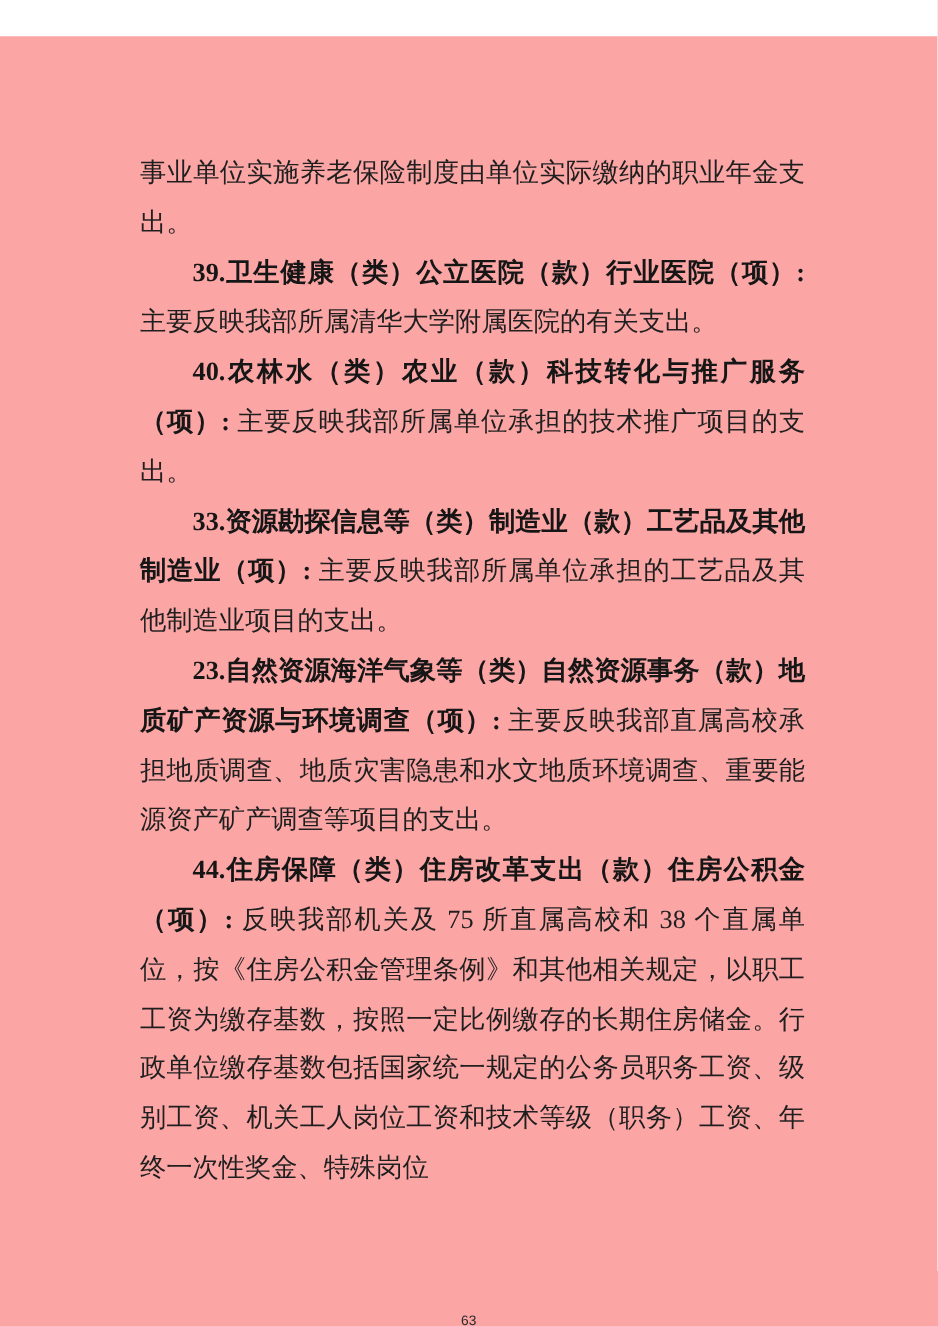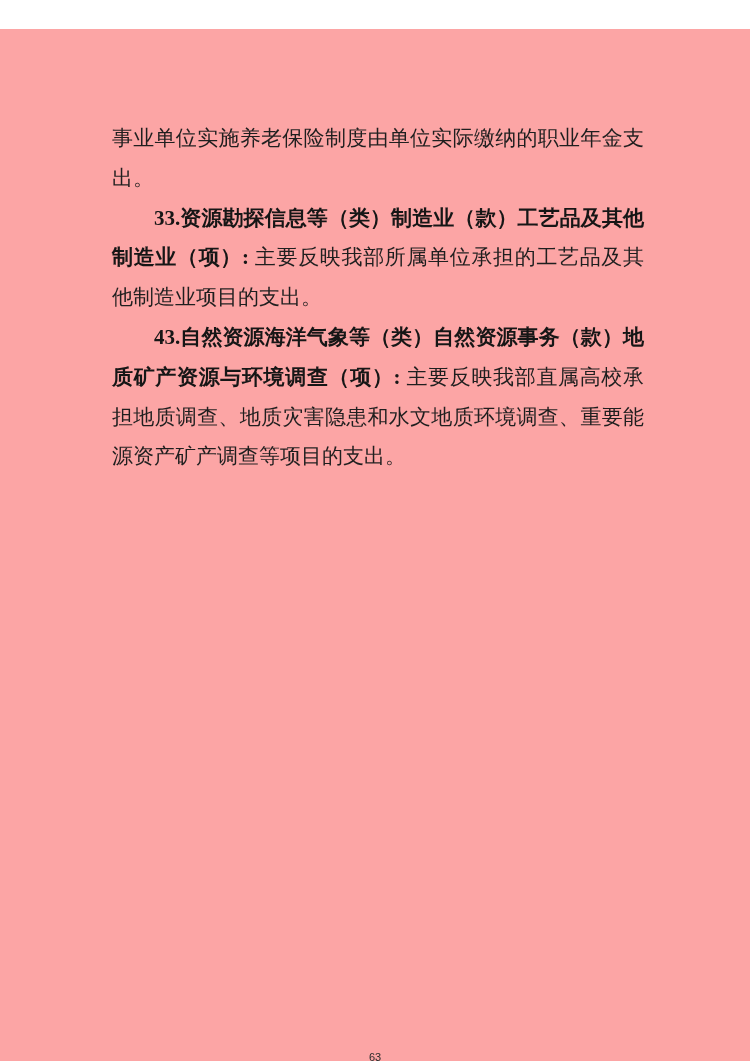--- a/index.html
+++ b/index.html
@@ -48,17 +48,20 @@
     font-size: 11px;
     color: #2b2b2b;
   }
 </style>
 </head>
 <body>
 
 <div class="page">
   <div class="content">
       <p><span>事业单位实施养老保险制度由单位实际缴纳的职业年金支出。</span></p>
+      <p class="indent"><span class="run-bold">39.卫生健康（类）公立医院（款）行业医院（项）: </span><span>主要反映我部所属清华大学附属医院的有关支出。</span></p>
+      <p class="indent"><span class="run-bold">40.农林水（类）农业（款）科技转化与推广服务（项）: </span><span>主要反映我部所属单位承担的技术推广项目的支出。</span></p>
       <p class="indent"><span class="run-bold">33.资源勘探信息等（类）制造业（款）工艺品及其他制造业（项）: </span><span>主要反映我部所属单位承担的工艺品及其他制造业项目的支出。</span></p>
-      <p class="indent"><span class="run-bold">43.自然资源海洋气象等（类）自然资源事务（款）地质矿产资源与环境调查（项）: </span><span>主要反映我部直属高校承担地质调查、地质灾害隐患和水文地质环境调查、重要能源资产矿产调查等项目的支出。</span></p>
+      <p class="indent"><span class="run-bold">23.自然资源海洋气象等（类）自然资源事务（款）地质矿产资源与环境调查（项）: </span><span>主要反映我部直属高校承担地质调查、地质灾害隐患和水文地质环境调查、重要能源资产矿产调查等项目的支出。</span></p>
+      <p class="indent"><span class="run-bold">44.住房保障（类）住房改革支出（款）住房公积金（项）: </span><span>反映我部机关及 75 所直属高校和 38 个直属单位，按《住房公积金管理条例》和其他相关规定，以职工工资为缴存基数，按照一定比例缴存的长期住房储金。行政单位缴存基数包括国家统一规定的公务员职务工资、级别工资、机关工人岗位工资和技术等级（职务）工资、年终一次性奖金、特殊岗位</span></p>
     </div>
   <div class="page-number">63</div>
 </div>
 
 </body></html>

